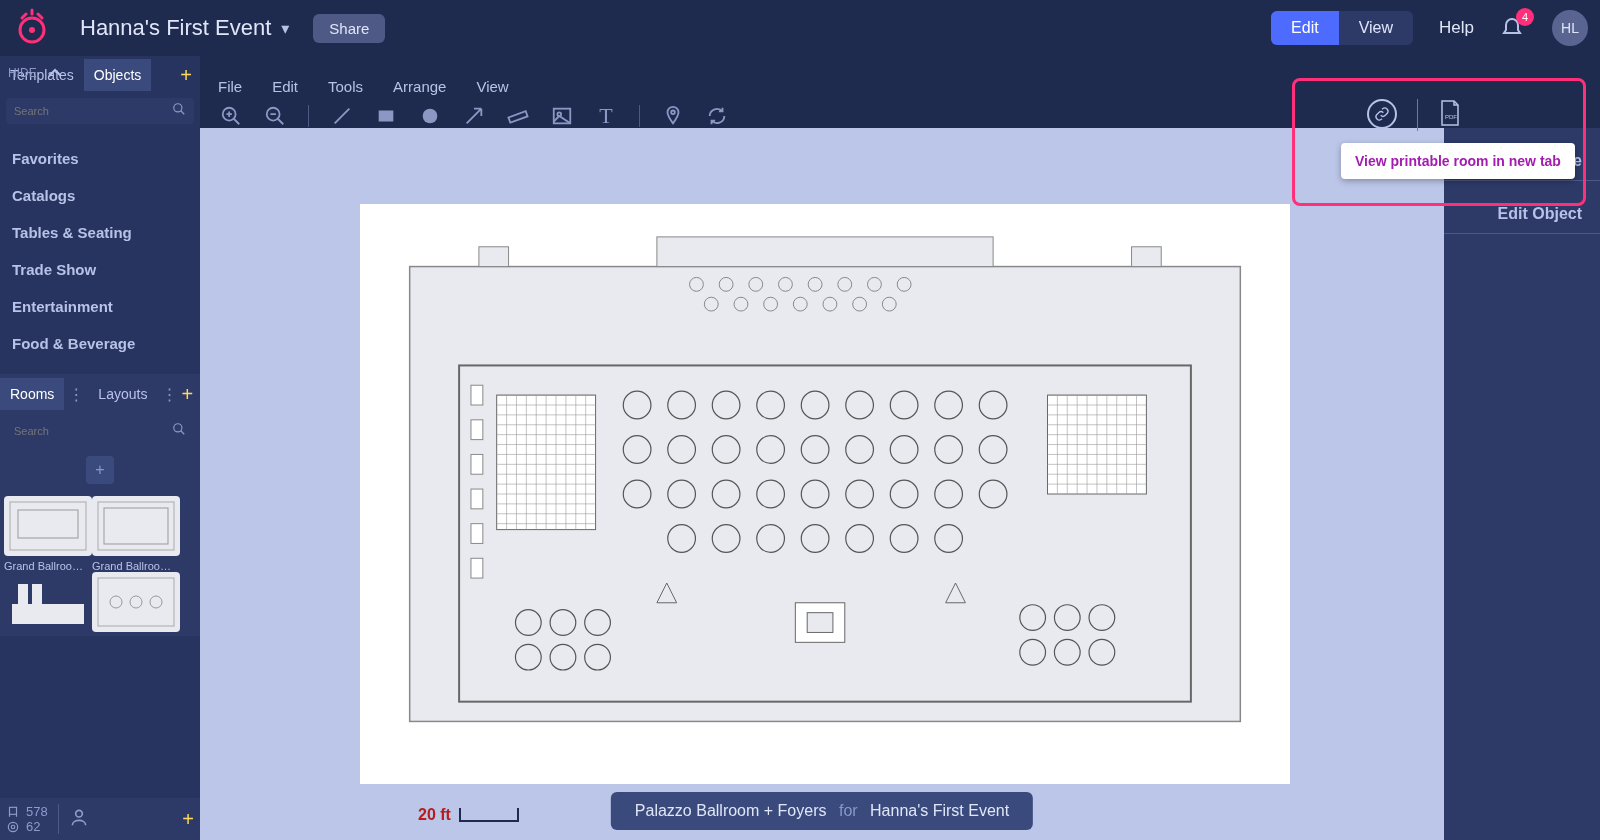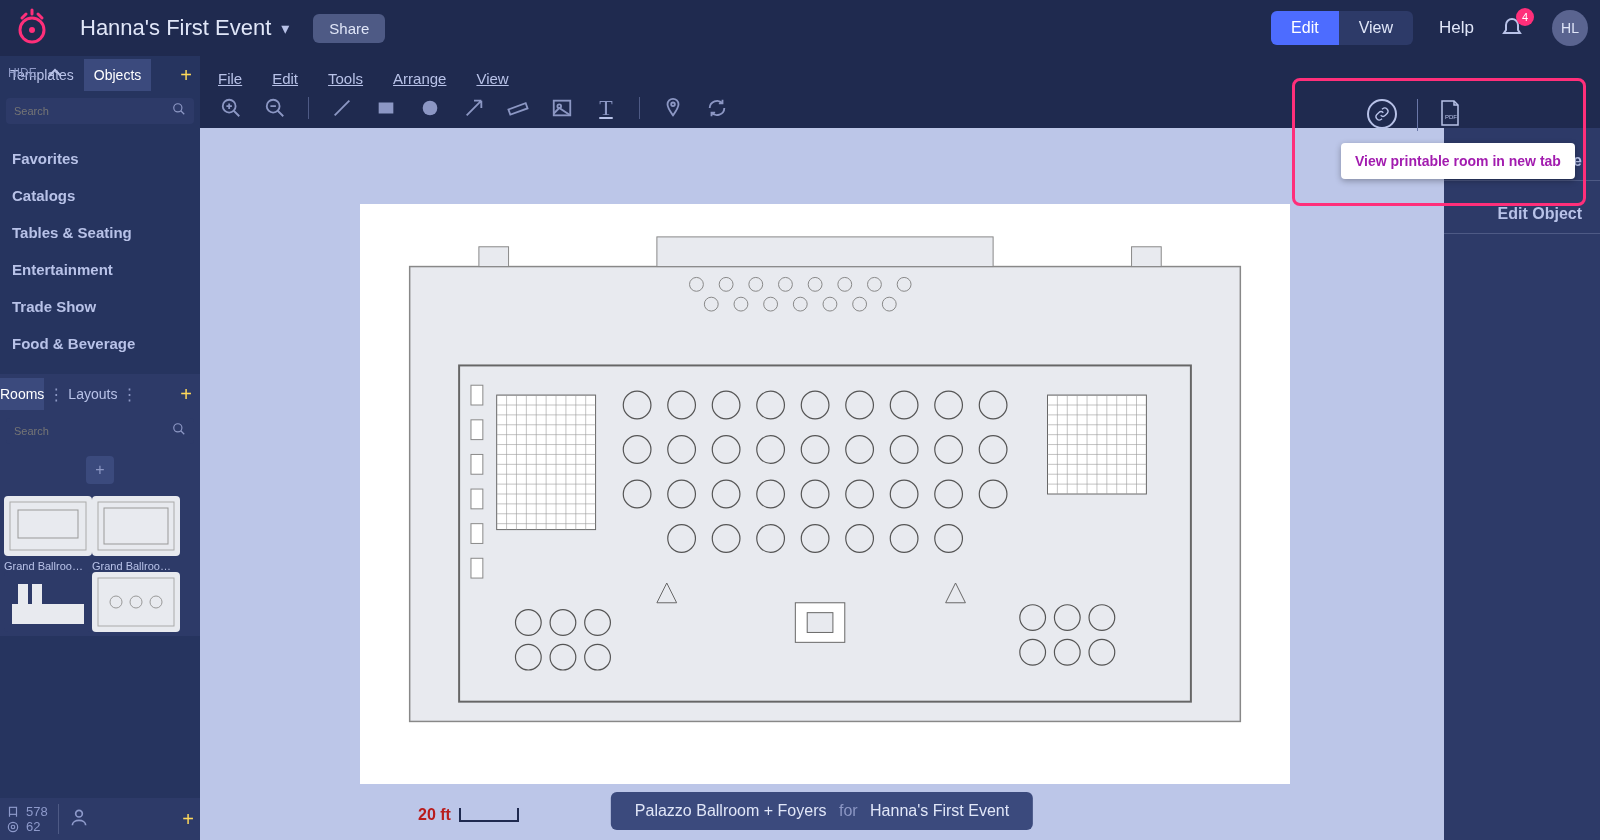--- a/index.html
+++ b/index.html
@@ -35,42 +35,42 @@
 .side-tabs .tab.active { background:#3b4a7d; color:#fff; }
 .side-tabs .plus { margin-left:auto; margin-right:8px; color:#ffd95a; font-size:20px; cursor:pointer;}
 .search-box { margin:4px 6px; background:#2d3a68; border-radius:4px; display:flex; align-items:center; padding:4px 8px;}
 .search-box input { flex:1; background:transparent; border:none; color:#b8c2e8; outline:none; font-size:11px;}
 .cat-list { padding:12px 0;}
 .cat-list .cat { padding:10px 12px; font-size:15px; font-weight:600; cursor:pointer; }
 
 
 .sub-panel { background:#2d3a68; flex:0 0 auto;}
 .sub-tabs { display:flex; align-items:center; height:40px;}
-.sub-tabs .stab { padding:8px 0; font-size:14px; cursor:pointer;}
+.sub-tabs .stab { padding:8px 10px; font-size:14px; cursor:pointer;}
 .sub-tabs .stab.active { background:#3b4a7d; color:#fff;}
 .sub-tabs .dots { color:#8c97c4; padding:0 4px; cursor:pointer;}
 .sub-tabs .plus { margin-left:auto; margin-right:8px; color:#ffd95a; font-size:20px; cursor:pointer;}
 .add-row { display:flex; justify-content:center; padding:8px 0;}
 .add-row .plus-circle { background:#3b4a7d; width:28px; height:28px; border-radius:4px; display:flex; align-items:center; justify-content:center; cursor:pointer; color:#8c97c4;}
 .thumbs { display:flex; flex-wrap:wrap; padding:4px; }
 .thumb-wrap { width:88px; }
 .thumb { width:88px; height:60px; background:#e8eaef; border-radius:4px; display:flex; align-items:center; justify-content:center; cursor:pointer;}
 .thumb svg { width:80px; height:52px;}
 .thumb-label { font-size:11px; color:#b8c2e8; margin-top:4px; overflow:hidden; text-overflow:ellipsis; white-space:nowrap;}
 
 
 .stats-bar { position:absolute; bottom:0; left:0; width:200px; background:#2d3a68; display:flex; align-items:center; padding:6px; gap:10px; z-index:10;}
 .stat-block { display:flex; flex-direction:column; font-size:13px; color:#8e9acb;}
 .stat-block .row { display:flex; align-items:center; gap:6px;}
 .stats-bar .divider { width:1px; height:30px; background:#4e5a85;}
 .stats-bar .plus { margin-left:auto; color:#ffd95a; font-size:20px; cursor:pointer;}
 
 
 .workarea { flex:1; position:relative; background:#1f2a4f; }
-.canvas-toolbar { position:absolute; top:4px; left:0; right:0; height:72px; display:flex; flex-direction:column; z-index:3;text-decoration:underline;}
+.canvas-toolbar { position:absolute; top:12px; left:0; right:0; height:72px; display:flex; flex-direction:column; z-index:3;}
 .menubar { display:flex; gap:30px; padding:10px 0 4px 18px; font-size:15px;}
 .menubar span { cursor:pointer; }
 .iconbar { display:flex; align-items:center; gap:18px; padding:4px 0 0 18px;}
 .iconbar .tool { width:26px; height:26px; display:flex; align-items:center; justify-content:center; cursor:pointer; color:#8c97c4;}
 .iconbar .sep { width:1px; height:22px; background:#4e5a85; margin:0 2px;}
 
 .canvas-wrap { position:absolute; top:72px; left:0; right:156px; bottom:0; background:#bcc6e8; overflow:hidden;}
 .paper { position:absolute; left:160px; top:76px; width:930px; height:580px; background:#fff; }
 .floorplan { position:absolute; inset:20px; }
 .floorplan svg { width:100%; height:100%; }
@@ -147,22 +147,22 @@
         <svg width="14" height="14" viewBox="0 0 24 24" fill="none" stroke="#8c97c4" stroke-width="2">
             <circle cx="10" cy="10" r="7"></circle>
             <path d="M21 21l-6-6"></path>
           </svg>
       </span>
     </div>
     <div class="cat-list">
       <div class="cat">Favorites</div>
       <div class="cat">Catalogs</div>
       <div class="cat">Tables &amp; Seating</div>
+      <div class="cat">Trade Show</div>
       <div class="cat">Entertainment</div>
-      <div class="cat">Trade Show</div>
       <div class="cat">Food &amp; Beverage</div>
     </div>
 
     <div class="sub-panel">
       <div class="sub-tabs">
         <div class="stab active">Rooms</div>
         <span class="dots">⋮</span>
         <div class="stab">Layouts</div>
         <span class="dots">⋮</span>
         <div class="plus">+</div>

